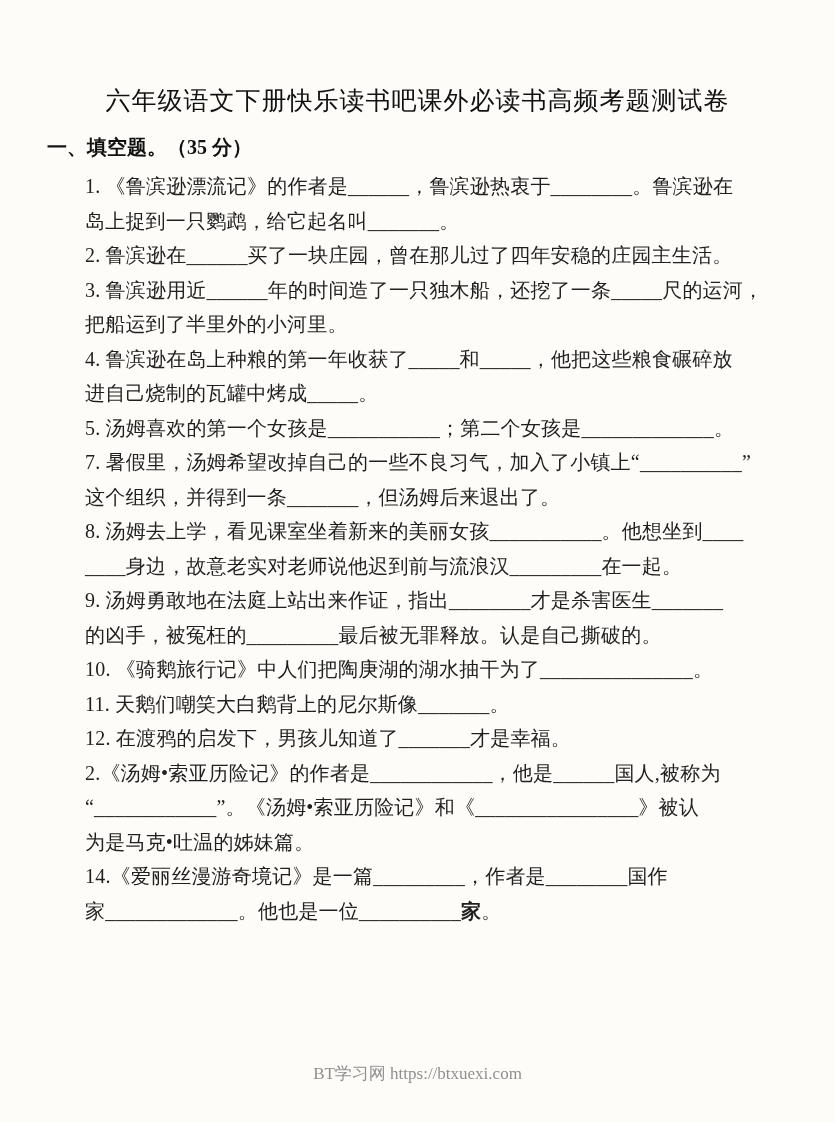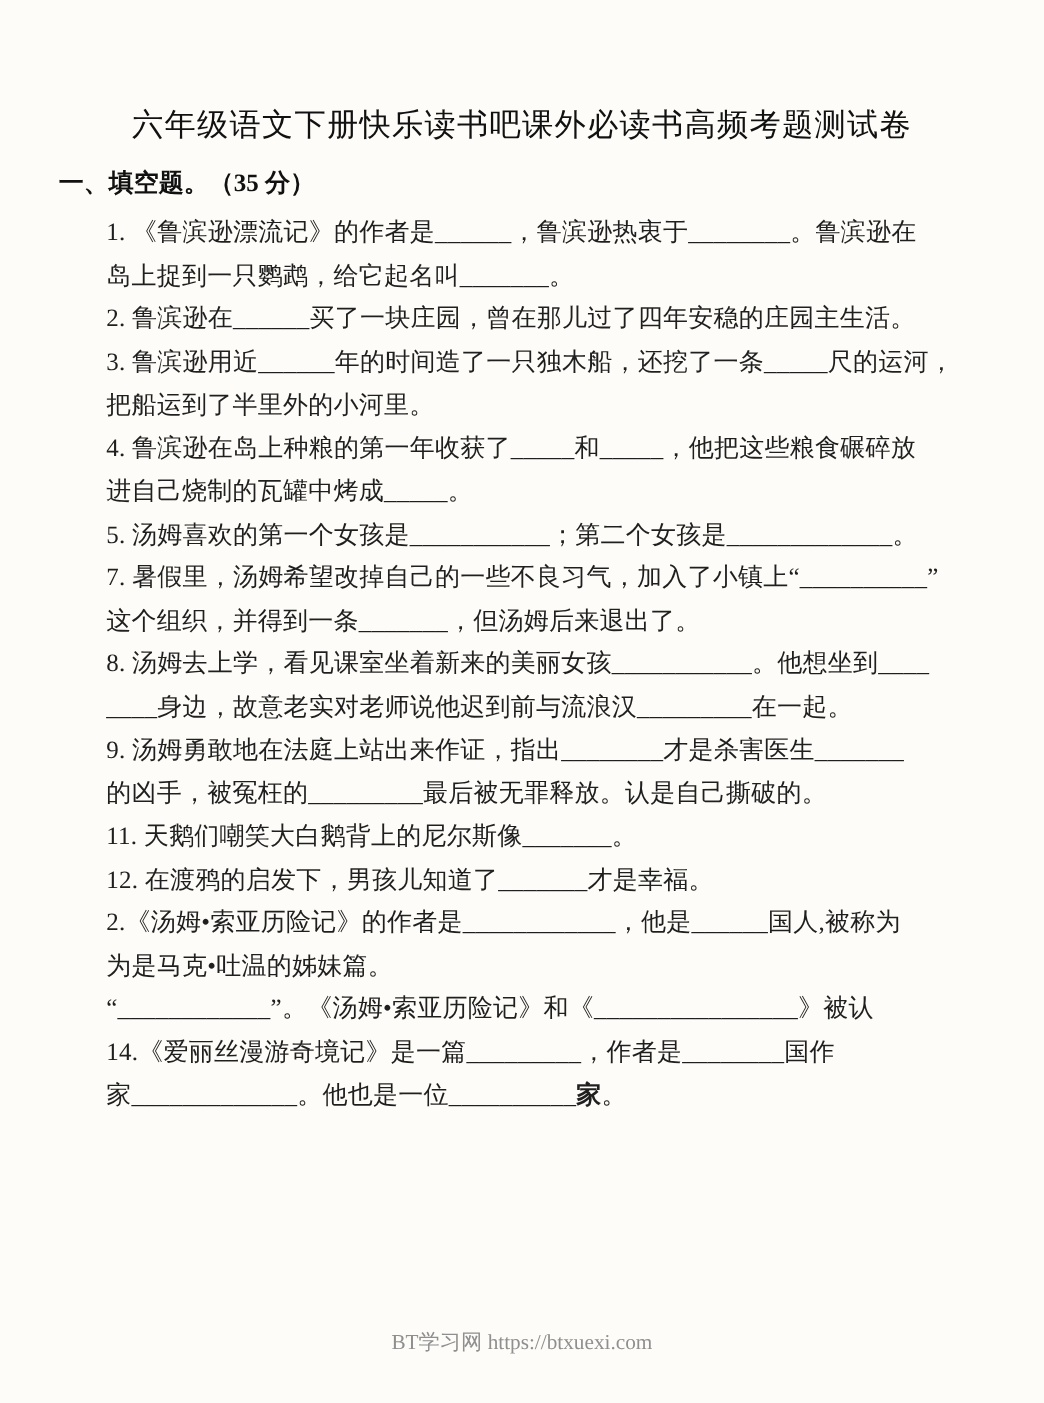--- a/index.html
+++ b/index.html
@@ -108,33 +108,36 @@
     <div>
       <div class="q-line">8. 汤姆去上学，看见课室坐着新来的美丽女孩___________。他想坐到____</div>
       <div class="q-line">____身边，故意老实对老师说他迟到前与流浪汉_________在一起。</div>
     </div>
 
     <div>
       <div class="q-line">9. 汤姆勇敢地在法庭上站出来作证，指出________才是杀害医生_______</div>
       <div class="q-line">的凶手，被冤枉的_________最后被无罪释放。认是自己撕破的。</div>
     </div>
 
+    <div>
+      <div class="q-line">10. 《骑鹅旅行记》中人们把陶庚湖的湖水抽干为了_______________。</div>
+    </div>
 
     <div>
       <div class="q-line">11. 天鹅们嘲笑大白鹅背上的尼尔斯像_______。</div>
     </div>
 
     <div>
       <div class="q-line">12. 在渡鸦的启发下，男孩儿知道了_______才是幸福。</div>
     </div>
 
     <div>
       <div class="q-line">2.《汤姆•索亚历险记》的作者是____________，他是______国人,被称为</div>
+      <div class="q-line">“____________”。《汤姆•索亚历险记》和《________________》被认</div>
       <div class="q-line">为是马克•吐温的姊妹篇。</div>
-      <div class="q-line">“____________”。《汤姆•索亚历险记》和《________________》被认</div>
     </div>
 
     <div>
       <div class="q-line">14.《爱丽丝漫游奇境记》是一篇_________，作者是________国作</div>
       <div class="q-line"><span>家_____________。他也是一位__________</span><span class="bold-char">家</span><span>。</span></div>
     </div>
 
   </div>
 
   <div class="footer">

